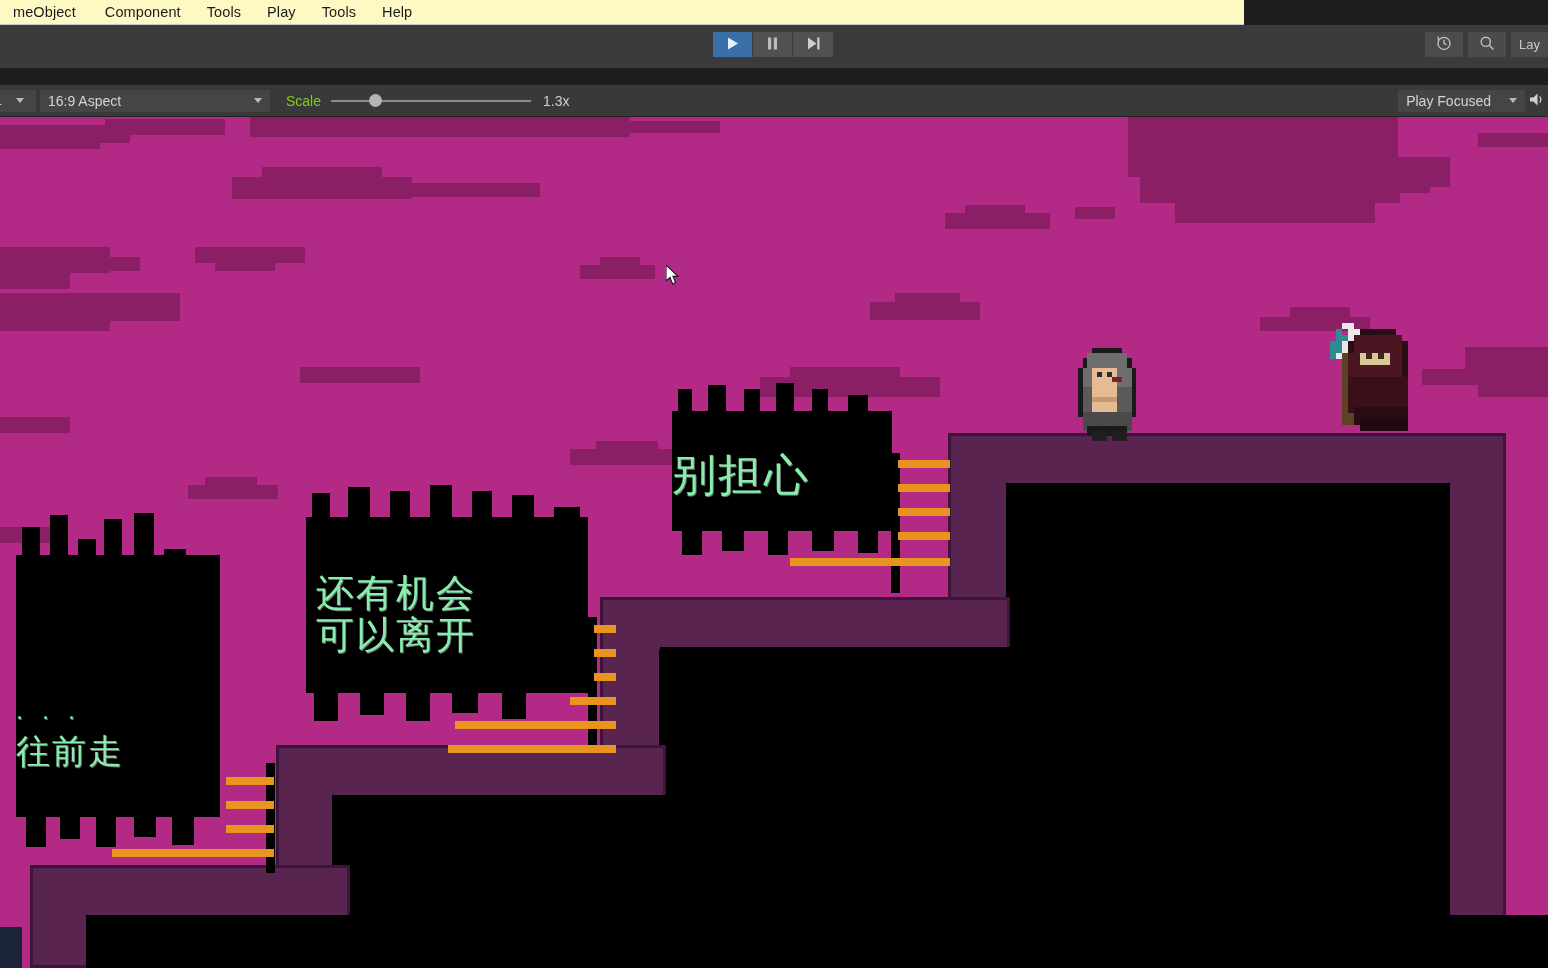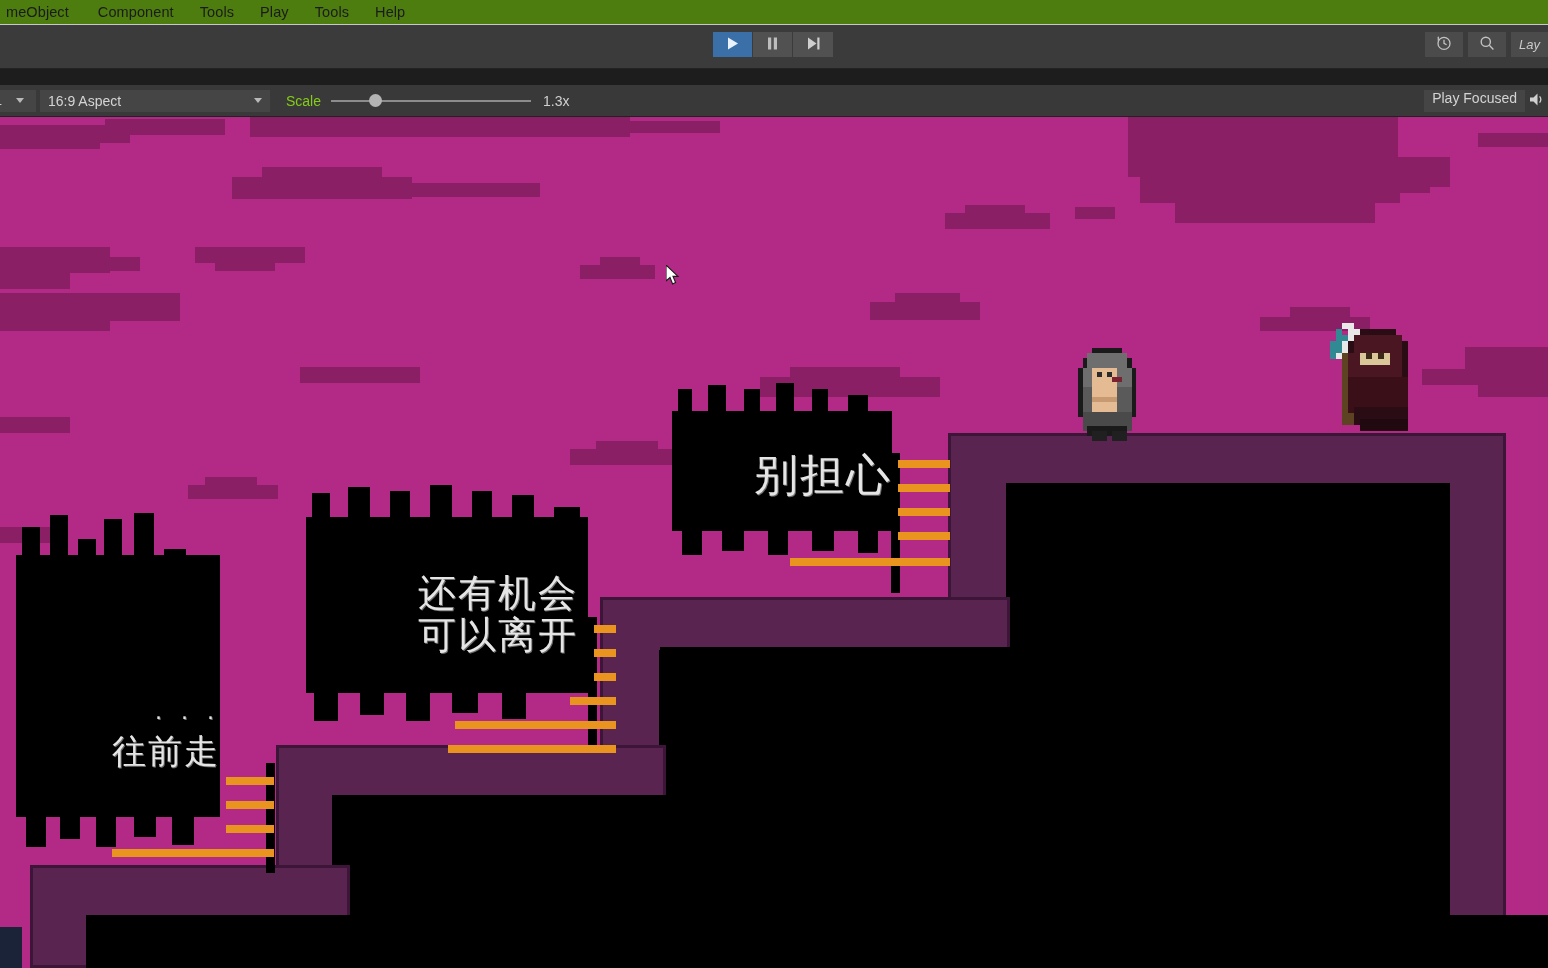--- a/index.html
+++ b/index.html
@@ -7,38 +7,37 @@
     width: 1548px; height: 968px;
     overflow: hidden;
     background: #1d1d1d;
     font-family: "Liberation Sans", sans-serif;
   }
 
   
   #app { position: relative; width: 1548px; height: 968px; }
 
   .menubar {
-    position: absolute; left: 0; top: 0; width: 1548px; height: 25px;
-    background: #4d7c0f;
+    position: absolute; left: 0; top: 0; width: 1244px; height: 25px;
+    background: #fef9c3;
     display: flex; align-items: center;
-    padding-left: 4px;
+    padding-left: 11px;
     border-bottom: 1px solid #c8c8c8;
   }
   .menu-item {
     font-size: 14.5px; color: #1b1b1b;
     padding: 0 13px; line-height: 24px; white-space: nowrap;
     letter-spacing: 0.1px;
   }
   .menu-item:first-child { padding-left: 2px; padding-right: 16px; }
 
   .toolbar {
     position: absolute; left: 0; top: 25px; width: 1548px; height: 44px;
     background: #3b3b3b;
     border-bottom: 1px solid #232323;
-    font-style: italic;
   }
   .playbar {
     position: absolute; left: 713px; top: 7px;
     display: flex; height: 25px;
   }
   .pbtn {
     width: 40px; height: 25px;
     background: #515151;
     display: flex; align-items: center; justify-content: center;
     border-right: 1px solid #3b3b3b;
@@ -85,21 +84,21 @@
   .caret { width:0; height:0; border-left:4.5px solid transparent; border-right:4.5px solid transparent; border-top:5px solid #b9b9b9; }
   .scale-label { color: #84cc16; font-size: 14px; margin-right: 10px; }
   .slider { position: relative; width: 200px; height: 22px; display:flex; align-items:center; }
   .slider-track { position:absolute; left:0; right:0; height: 2px; background: #8c8c8c; }
   .slider-knob { position:absolute; left: 38px; width: 13px; height: 13px; border-radius: 50%; background: #b4b4b4; }
   .scale-value { color: #d0d0d0; font-size: 14px; margin-left: 12px; }
   .gt-right { margin-left: auto; display: flex; align-items: center; height: 22px; }
   .gt-drop-right {
     height: 22px; background: #454545; color: #d4d4d4;
     display: flex; align-items: center; gap: 18px;
-    font-size: 14px; padding: 0 8px; margin-right: 4px; flex-direction: column;
+    font-size: 14px; padding: 0 8px; margin-right: 4px;
   }
   .mute-icon { color: #d0d0d0; font-size: 15px; padding-right: 2px; }
 
   
   .gameview {
     position: absolute; left: 0; top: 117px; width: 1548px; height: 851px;
     background: #b22a86;
     overflow: hidden;
     image-rendering: pixelated;
   }
@@ -109,22 +108,22 @@
   .platform { position: absolute; background: #5a2450; border: 3px solid #3d1538; }
   .platform .inner { position:absolute; inset: 6px; background: #000; }
   .rung { position:absolute; background:#e8941e; height:8px; }
   .rail { position:absolute; background:#000; }
 
   
   .sign { position: absolute; }
   .sign .body { position:absolute; background:#000; }
   .sign .tooth { position:absolute; background:#000; }
   .sign .text {
-    position:absolute; color:#e5e5e5; font-family:"DejaVu Sans", sans-serif;
-    text-align:right; width:100%; line-height:1.18; letter-spacing:2px;
+    position:absolute; color:#86efac; font-family:"DejaVu Sans", sans-serif;
+    text-align:left; width:100%; line-height:1.18; letter-spacing:2px;
     text-shadow: 1px 1px 0 #6e6e6e;
   }
 
   .sprite { position:absolute; image-rendering: pixelated; }
 
   .cursor { position:absolute; width:14px; height:20px; pointer-events:none; }
 
   .navy { position:absolute; background:#1b2338; }
 </style>
 </head>

